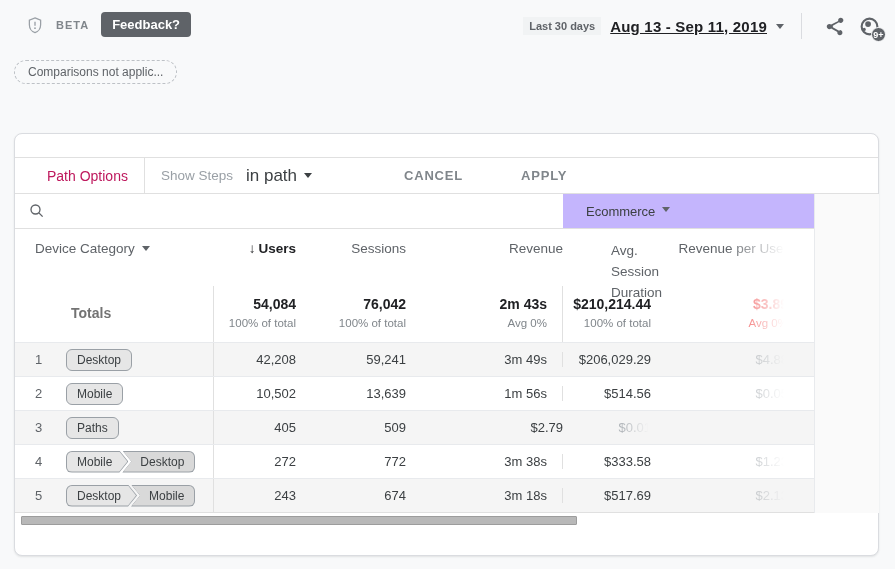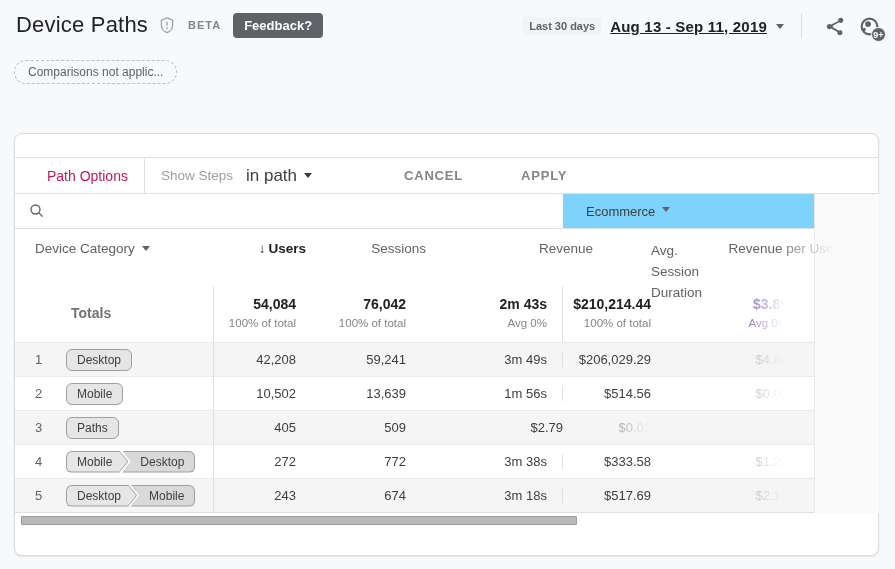--- a/index.html
+++ b/index.html
@@ -47,48 +47,48 @@
   .tb-btn { background:none; border:none; color:#80868b; font-size:13px; font-weight:bold; letter-spacing:.8px;
     cursor:pointer; font-family:"Liberation Sans",sans-serif; }
   .cancel { margin-left:86px; }
   .apply { margin-left:46px; }
 
   .search-row { position:absolute; top:60px; left:0; width:100%; height:35px; border-bottom:1px solid #e0e0e0; }
   .search-box { position:absolute; left:0; top:0; bottom:0; width:548px; display:flex; align-items:center; padding-left:13px; }
   .search-box input { border:none; outline:none; background:transparent; margin-left:15px; width:420px;
     font-size:13.5px; color:#3c4043; font-family:"Liberation Sans",sans-serif; }
   .search-box input::placeholder { color:#80868b; }
-  .ecom { position:absolute; left:548px; top:0; bottom:0; width:251px; background:#7dd3fc;
+  .ecom { position:absolute; left:548px; top:0; bottom:0; width:251px; background:#c4b5fd;
     display:flex; align-items:center; padding-left:23px; font-size:13px; color:#3c4043; cursor:pointer; }
   .ecom .caret-down { margin-left:7px; border-top-color:#5f6368; transform:translateY(-2px); }
 
   .gutter { position:absolute; left:799px; top:60px; width:65px; height:319px;
     background:#fafafa; border-left:1px solid #e8eaed; }
 
   .grid7 { display:grid; grid-template-columns:199px 82px 110px 157px 88px 137px 26px; width:799px; }
 
-  .thead { position:absolute; top:95px; left:0; height:57px;gap:10px; }
+  .thead { position:absolute; top:95px; left:0; height:57px; }
   .th { font-size:13.5px; color:#5f6368; text-align:right; padding-top:12px; cursor:pointer; }
   .th-dim { text-align:left; padding-left:20px; display:flex; align-items:flex-start; padding-top:12px; }
   .th-dim .caret-down { margin-top:5px; border-top-color:#5f6368; margin-left:7px; }
   .th-users { color:#202124; font-weight:bold; }
   .sort-arrow { font-weight:normal; color:#202124; margin-right:3px; }
   .th-dur { padding-right:15px; padding-left:48px; line-height:1.55; }
   .fade-r { -webkit-mask-image:linear-gradient(to right,#000 55%,transparent 97%);
             mask-image:linear-gradient(to right,#000 55%,transparent 97%); }
 
   .totals { position:absolute; top:152px; left:0; height:56px; }
   .totals-label { padding-left:56px; padding-top:19px; font-size:14px; font-weight:bold; color:#737373; }
   .tot-cell { text-align:right; padding-top:10px; }
   .tot-main { font-size:14px; font-weight:bold; color:#202124; }
   .tot-sub { font-size:11.5px; color:#80868b; margin-top:5px; }
   .pr15 { padding-right:15px; }
   .bdr-r { border-right:1px solid #e0e0e0; }
   .muted { color:#9aa0a6; }
-  .muted .tot-main, .muted .tot-sub { color:#4c1d95; }
+  .muted .tot-main, .muted .tot-sub { color:#ef4444; }
 
   .tbody { position:absolute; top:208px; left:0; width:799px; border-bottom:1px solid #e0e0e0; }
   .trow { height:34px; border-top:1px solid #e8eaed; align-items:center; cursor:pointer; }
   .trow.odd { background:#f5f5f5; }
   .cell-dim { display:flex; align-items:center; height:100%; padding-left:20px; }
   .rownum { font-size:13px; color:#5f6368; width:14px; }
   .chips { margin-left:17px; display:flex; align-items:center; }
   .num { text-align:right; font-size:13px; color:#3c4043; }
   .rpu { color:#9aa0a6; }
 
@@ -107,21 +107,20 @@
 
   .hscroll-thumb { position:absolute; top:382px; left:6px; width:556px; height:9px;
     background:#b8b8b8; border:1px solid #9c9c9c; border-radius:1px; cursor:grab; }
 </style>
 </head>
 <body>
 
 <div class="page">
 
   <div class="title-row">
-    <span class="title">Device Paths</span>
     <span class="shield">
       <svg width="18" height="20" viewBox="0 0 24 24">
         <path d="M12 2.5l7.5 3v6c0 4.9-3.2 9.4-7.5 10.7C7.7 20.9 4.5 16.4 4.5 11.5v-6z" fill="none" stroke="#9aa0a6" stroke-width="1.7"></path>
         <line x1="12" y1="7.5" x2="12" y2="13" stroke="#9aa0a6" stroke-width="1.8"></line>
         <circle cx="12" cy="16.2" r="1.2" fill="#9aa0a6"></circle>
       </svg>
     </span>
     <span class="beta">BETA</span>
     <button class="feedback-btn">Feedback?</button>
   </div>

